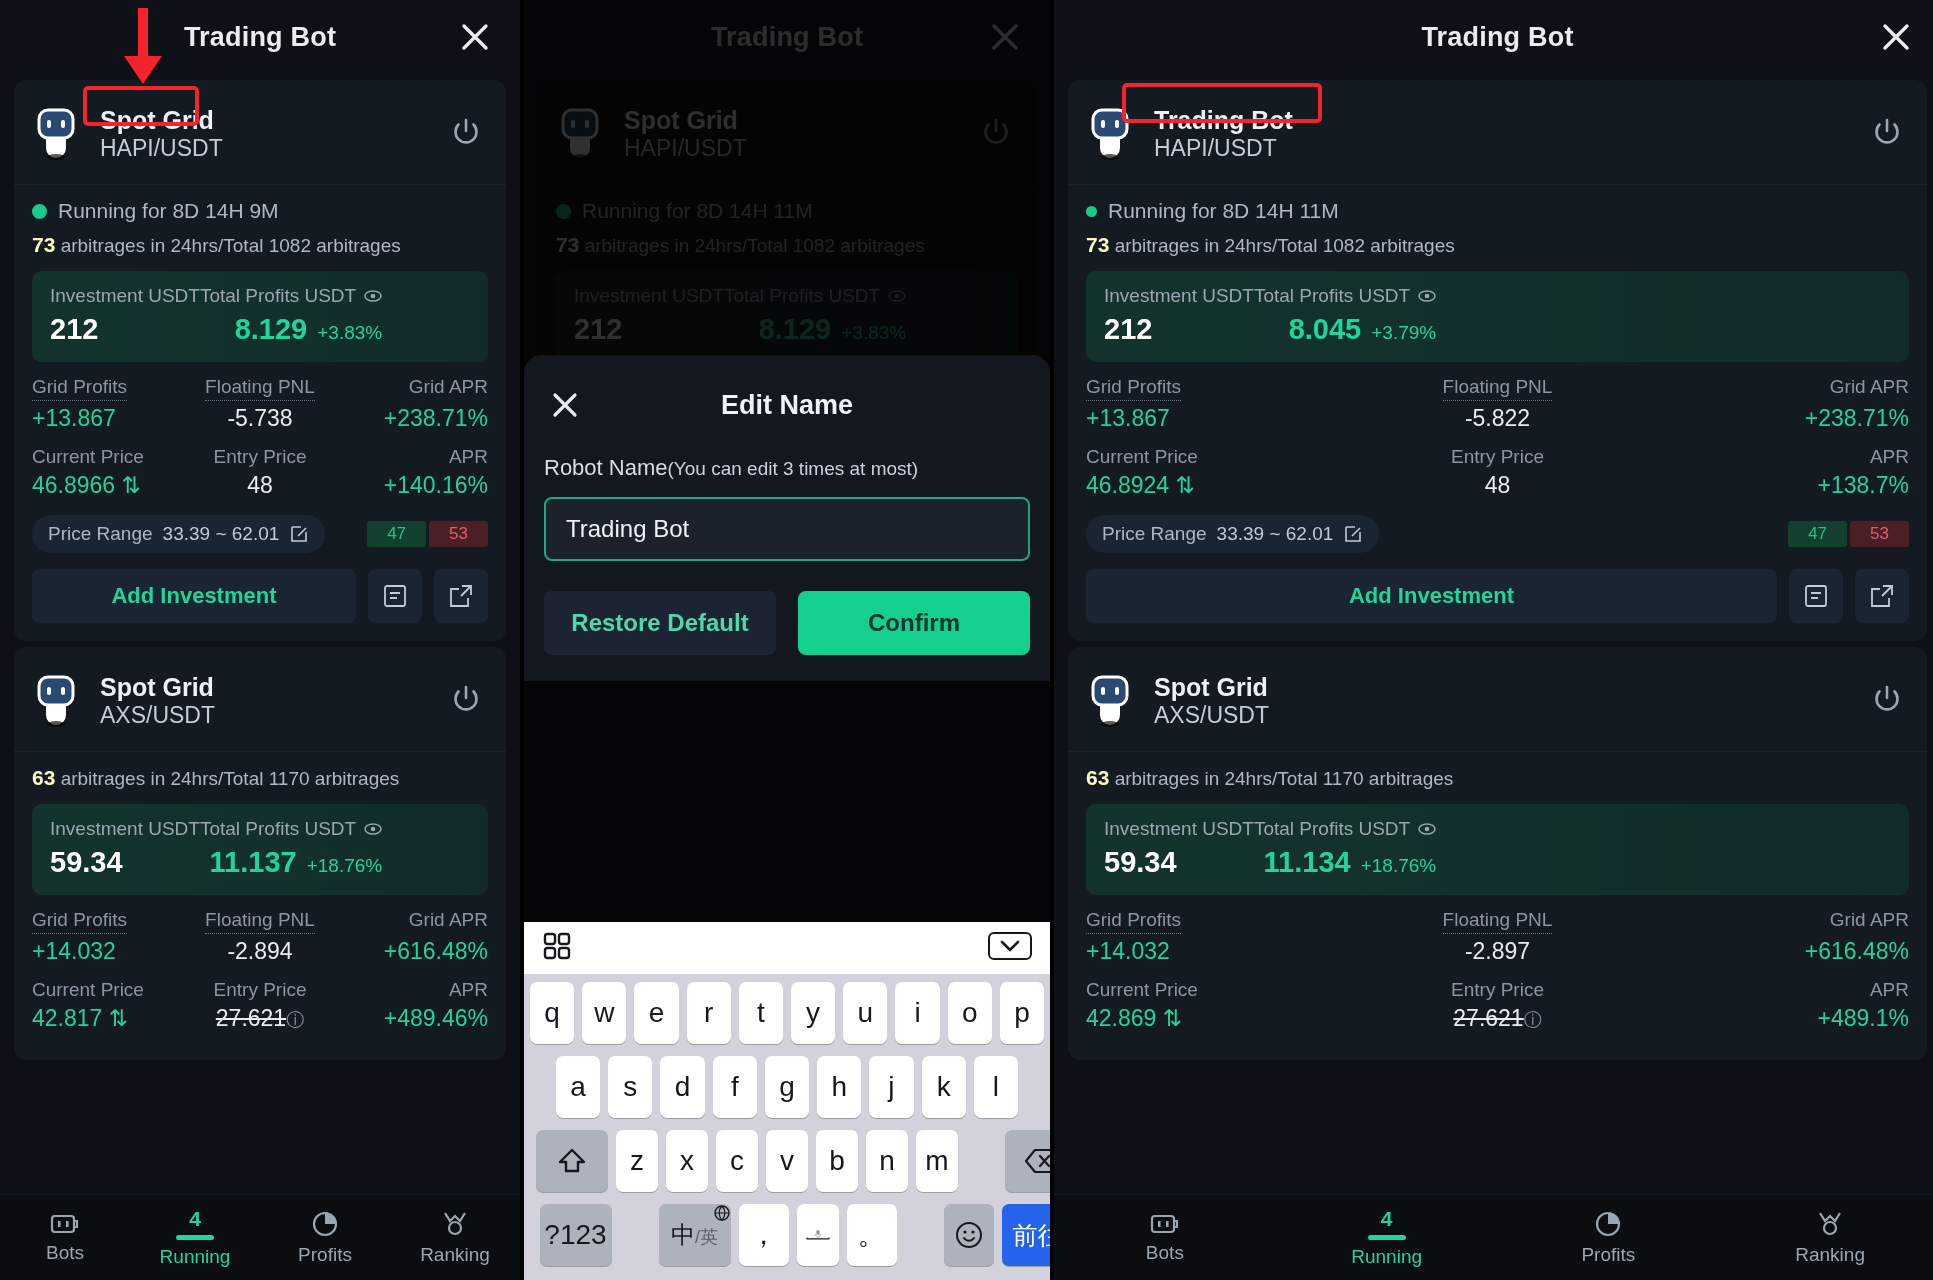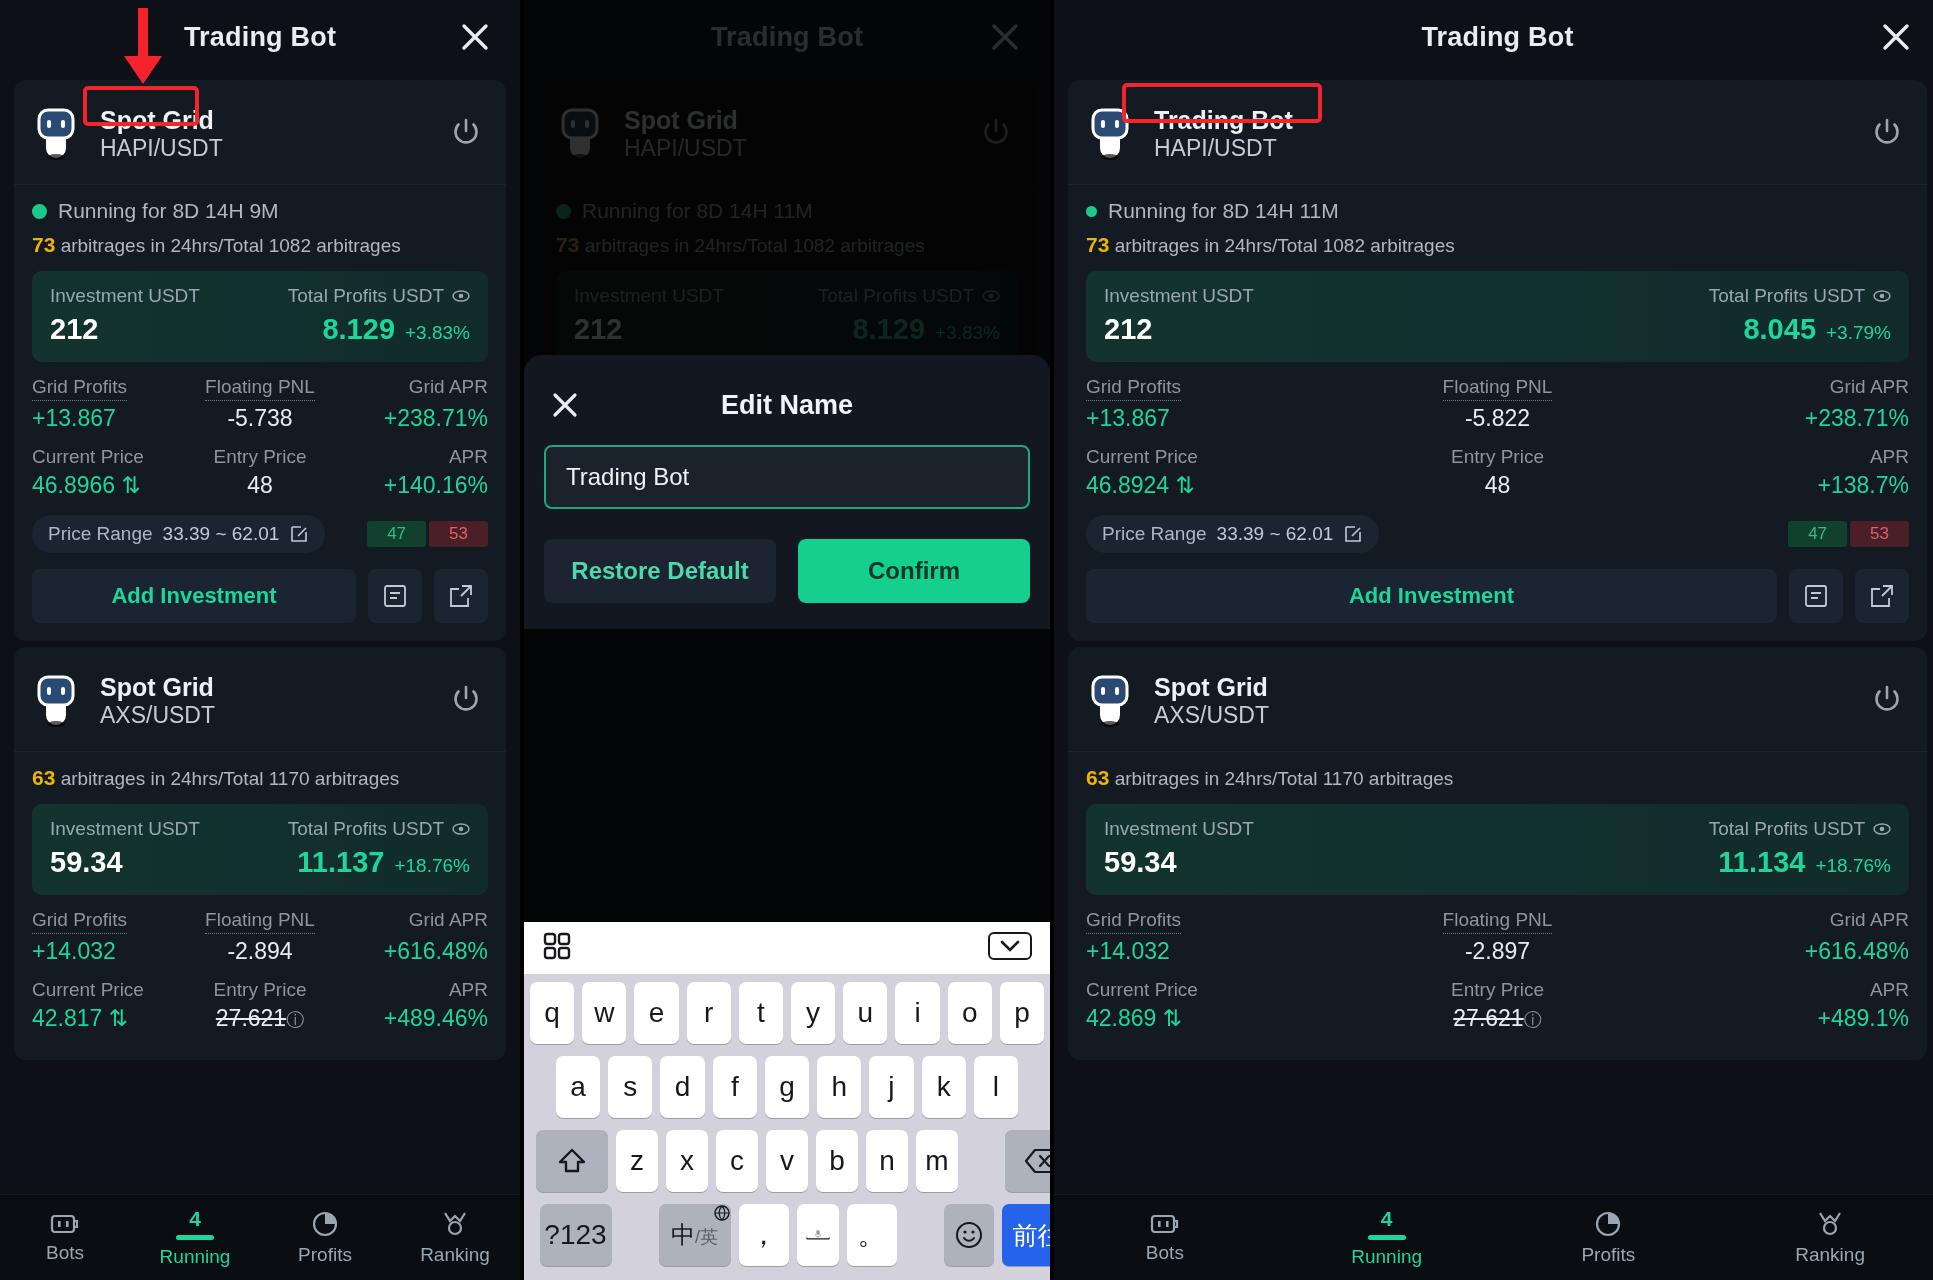--- a/index.html
+++ b/index.html
@@ -63,27 +63,27 @@
     width: 36px; height: 36px; cursor:pointer;
   }
 
   .card-body { padding: 14px 18px 18px 18px; }
 
   .status-row { display: flex; align-items: center; gap: 11px; margin-bottom: 10px; }
   .dot { width: 15px; height: 15px; border-radius: 50%; background: #19c98e; flex:none; }
   .status-txt { color:#aeb8c4; font-size: 21px; }
 
   .arb-row { color:#aeb8c4; font-size: 19px; margin-bottom: 14px; }
-  .arb-row b { color:#eab308; font-weight:700; font-size: 21px; }
+  .arb-row b { color:#fef9c3; font-weight:700; font-size: 21px; }
 
   .invest-box {
     background: linear-gradient(90deg, #13332f 0%, #12302d 55%, #112b2a 100%);
     border-radius: 10px;
     padding: 14px 18px 16px 18px;
-    display: flex; justify-content: space-between; align-items: flex-start;
+    display: flex; justify-content: flex-start; align-items: flex-start;
   }
   .ib-col { display:flex; flex-direction: column; gap: 6px; }
   .ib-col.right { align-items: flex-end; }
   .ib-lbl { color:#9aa6b2; font-size: 19px; display:flex; align-items:center; gap:8px; }
   .ib-val { color:#ffffff; font-size: 29px; font-weight: 700; }
   .ib-val.green { color:#1fd69a; }
   .ib-right-val { display:flex; align-items: baseline; gap: 10px; }
   .ib-pct { color:#1fd69a; font-size: 19px; }
 
   .grid3 {
@@ -497,20 +497,23 @@
 
     <div class="modal">
       <div class="modal-head">
         <span class="modal-x">
           <svg width="30" height="30" viewBox="0 0 30 30">
               <path d="M5 5 L25 25 M25 5 L5 25" stroke="#e9edf2" stroke-width="3.2" stroke-linecap="round"></path>
             </svg>
         </span>
         <span class="modal-title">Edit Name</span>
       </div>
+      <div class="modal-lbl">
+        <span>Robot Name</span><span class="sub">(You can edit 3 times at most)</span>
+      </div>
       <input class="modal-input" value="Trading Bot" style="">
       <div class="modal-btns">
         <span class="btn btn-ghost">Restore Default</span>
         <span class="btn btn-primary">Confirm</span>
       </div>
     </div>
 
     <div class="kbd">
       <div class="kbd-top">
         <span>

